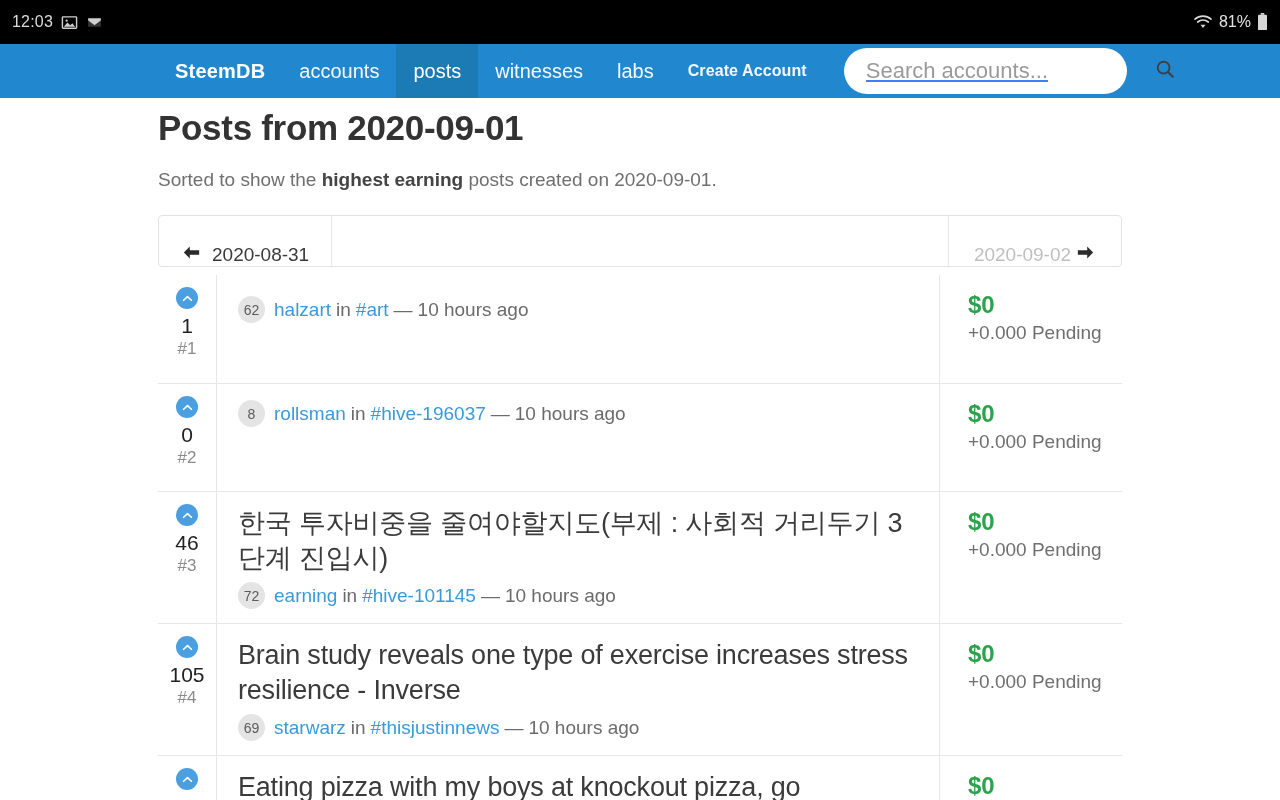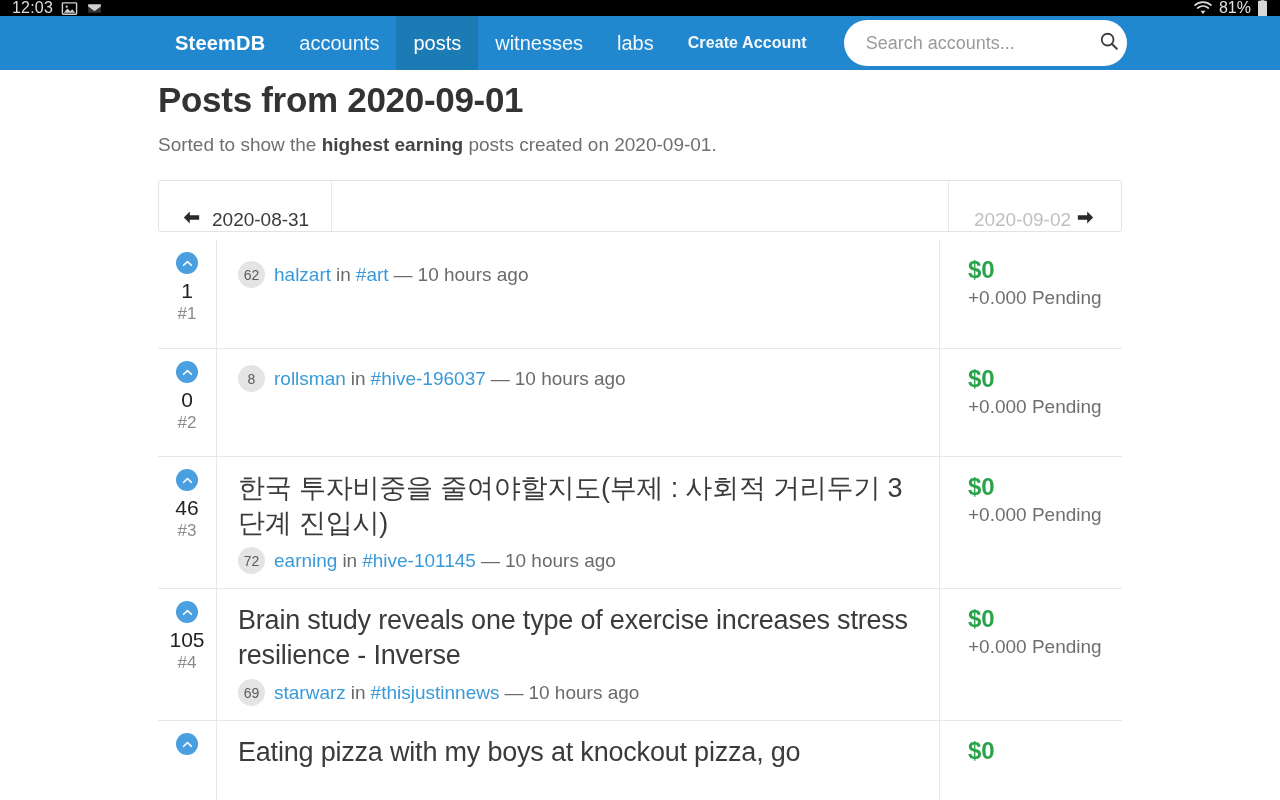--- a/index.html
+++ b/index.html
@@ -5,21 +5,21 @@
   * { box-sizing: border-box; margin: 0; padding: 0; }
   html, body {
     width: 1280px; height: 800px;
     background: #ffffff;
     font-family: "Liberation Sans", "DejaVu Sans", sans-serif;
     overflow: hidden;
   }
 
   
   .statusbar {
-    height: 16px; width: 100%;
+    height: 44px; width: 100%;
     background: #000000; color: #d8d8d8;
     display: flex; align-items: center;
     padding: 0 12px;
     font-size: 15px;
   }
   .statusbar .left { display: flex; align-items: center; gap: 8px; }
   .statusbar .right { margin-left: auto; display: flex; align-items: center; gap: 6px; }
   .sb-time { font-size: 16px; letter-spacing: .2px; color: #dcdcdc; }
   .sb-icon { display: inline-flex; align-items: center; }
   .battery-pct { font-size: 16px; color: #e2e2e2; }
@@ -51,35 +51,36 @@
     margin-left: 20px; align-self: center;
   }
   .search-box {
     width: 283px; height: 46px;
     background: #ffffff; border-radius: 23px;
     display: flex; align-items: center;
     padding: 0 18px 0 22px;
   }
   .search-box input {
     border: 0; outline: 0; flex: 1;
-    font-size: 18px; color: #be185d;
+    font-size: 22px; color: #3b82f6;
     font-family: "Liberation Sans", sans-serif;
     background: transparent;
+    text-decoration: underline;
   }
   .search-box input::placeholder { color: #9a9a9a; }
 
   
   .content { padding: 0 158px; }
   .page-title {
     font-size: 35px; font-weight: bold; color: #333333;
     margin-top: 10px; letter-spacing: -.3px;
   }
   .page-sub {
     font-size: 19px; color: #6f6f6f;
-    margin-top: 14px;
+    margin-top: 21px;
   }
   .page-sub b { color: #444; font-weight: bold; }
 
   
   .toolbar {
     margin-top: 24px;
     height: 52px;
     background: #ffffff;
     border: 1px solid #e3e3e3;
     border-radius: 4px;

